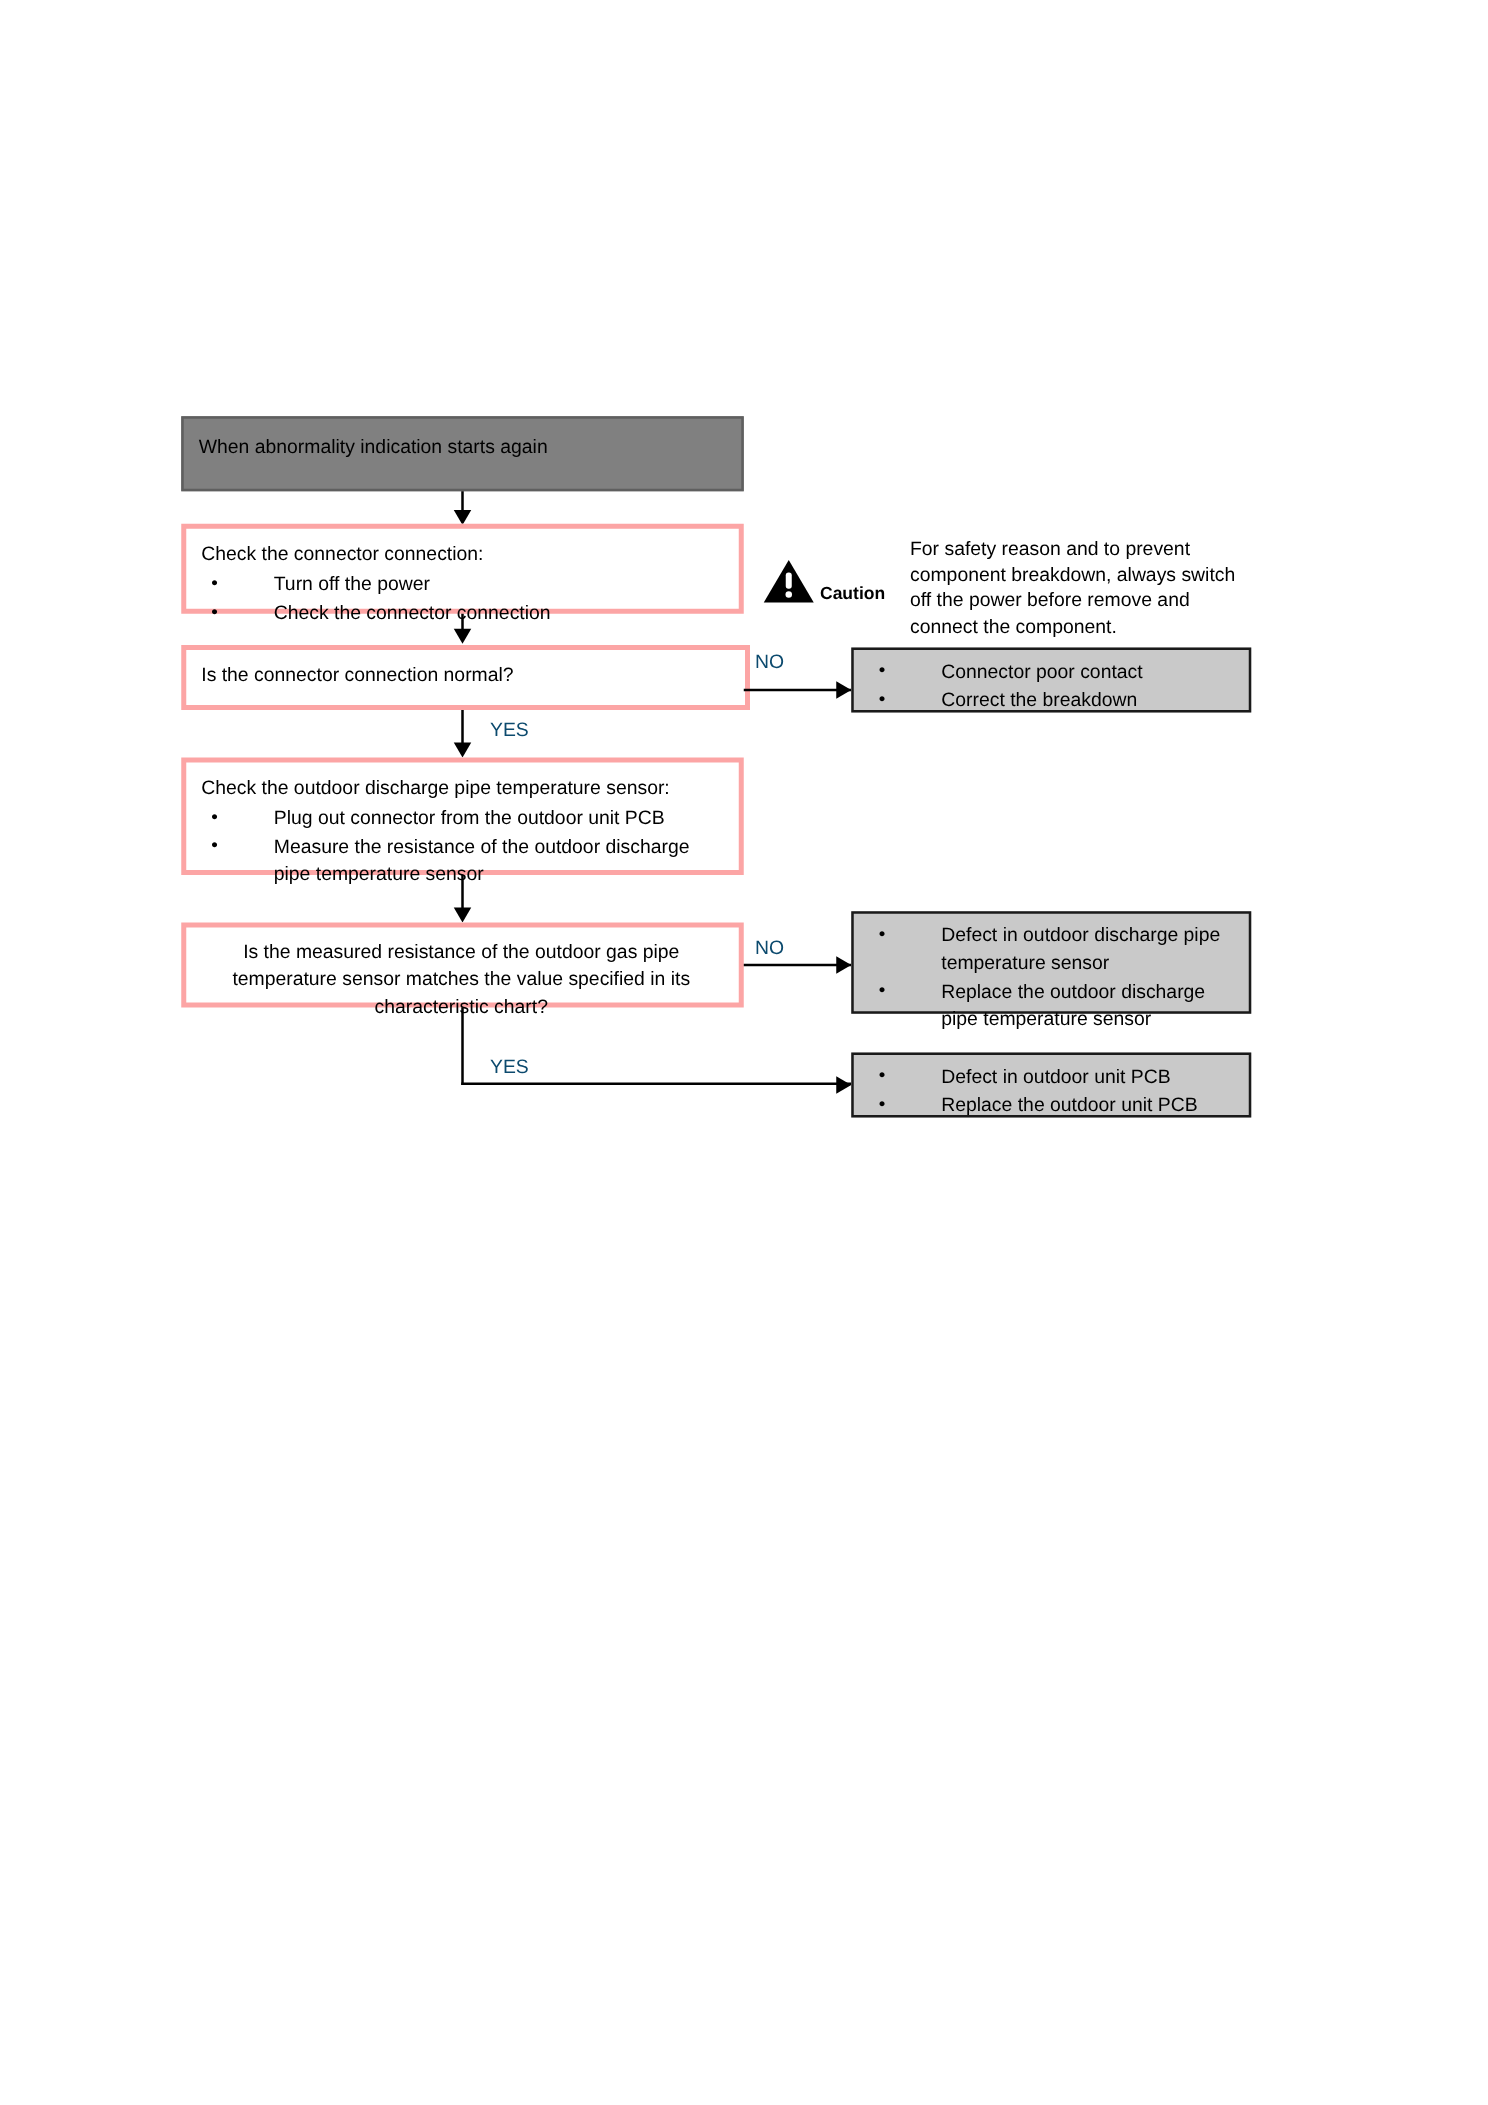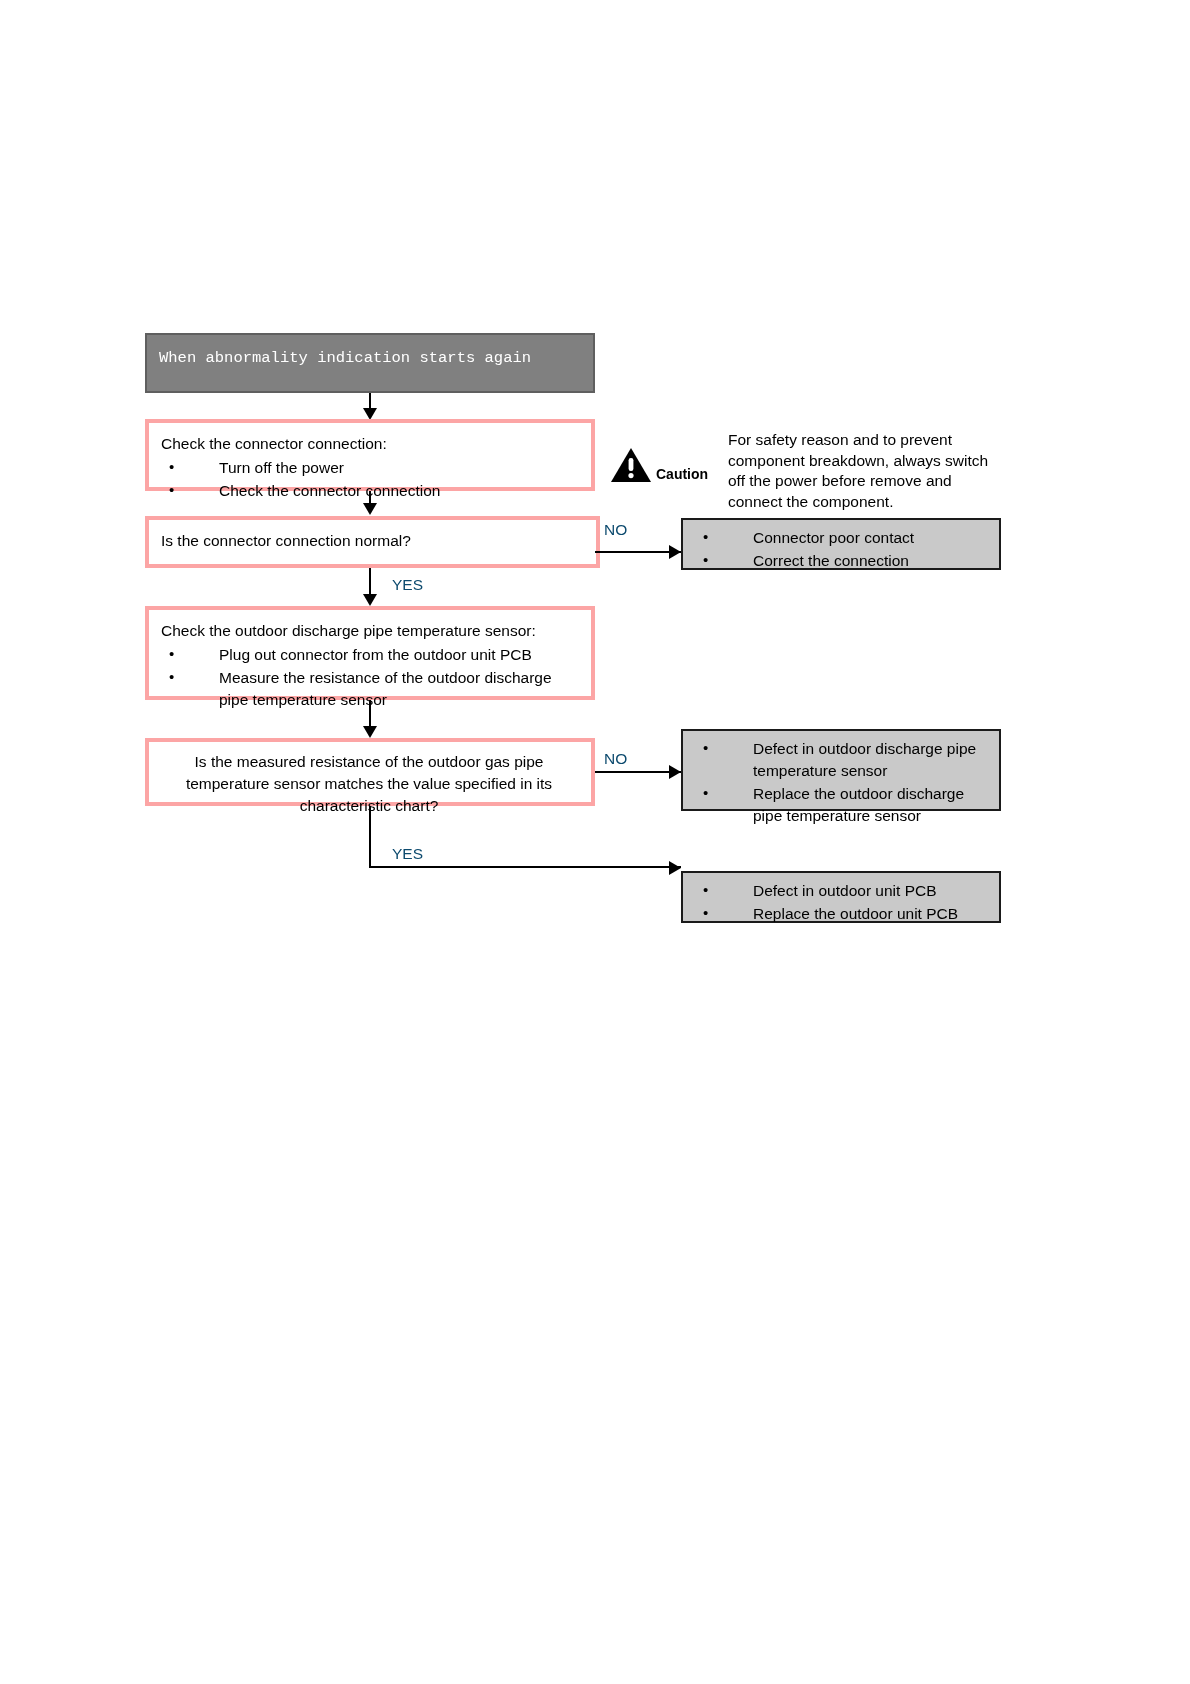--- a/index.html
+++ b/index.html
@@ -30,23 +30,22 @@
     box-sizing: border-box;
     border: 4px solid #fca5a5;
     background: #ffffff;
     font-size: 15.5px;
     line-height: 1.42;
     color: #000000;
   }
 
   .box-header {
     background: #808080;
-    color: #ffffff;
+    color: #000000;
     border: 2px solid #5f5f5f;
-    font-family: Liberation Mono, monospace;
   }
 
   .box-gray {
     background: #c9c9c9;
     border: 2px solid #1a1a1a;
   }
 
   .box-inner {
     padding: 10px 0 8px 12px;
   }
@@ -164,21 +163,21 @@
   </div>
 
   <div class="hline" style="left:595px; top:551px; width:86px;"></div>
   <div class="arrow-right" style="left:669px; top:545px;"></div>
   <div class="branch-label" style="left:604px; top:521px;">NO</div>
 
   <div class="box box-gray" style="left:681px; top:518px; width:320px; height:52px;">
     <div class="box-inner" style="padding-top:7px;">
       <ul class="bullets">
         <li>Connector poor contact</li>
-        <li>Correct the connection</li>
+        <li>Correct the breakdown</li>
       </ul>
     </div>
   </div>
 
   <div class="vline" style="left:369px; top:568px; height:32px;"></div>
   <div class="arrow-down" style="left:363px; top:594px;"></div>
   <div class="branch-label" style="left:392px; top:576px;">YES</div>
 
   <div class="box" style="left:145px; top:606px; width:450px; height:94px;">
     <div class="box-inner">
@@ -210,21 +209,21 @@
         <li>Replace the outdoor discharge pipe temperature sensor</li>
       </ul>
     </div>
   </div>
 
   <div class="vline" style="left:369px; top:806px; height:62px;"></div>
   <div class="hline" style="left:369px; top:866px; width:312px;"></div>
   <div class="arrow-right" style="left:669px; top:861px;"></div>
   <div class="branch-label" style="left:392px; top:845px;">YES</div>
 
-  <div class="box box-gray" style="left:681px; top:842px; width:320px; height:52px;margin-top:29px;">
+  <div class="box box-gray" style="left:681px; top:842px; width:320px; height:52px;">
     <div class="box-inner" style="padding-top:7px;">
       <ul class="bullets">
         <li>Defect in outdoor unit PCB</li>
         <li>Replace the outdoor unit PCB</li>
       </ul>
     </div>
   </div>
 
   <div class="caution-wrap" style="left:610px; top:430px; width:400px; height:80px;">
 

